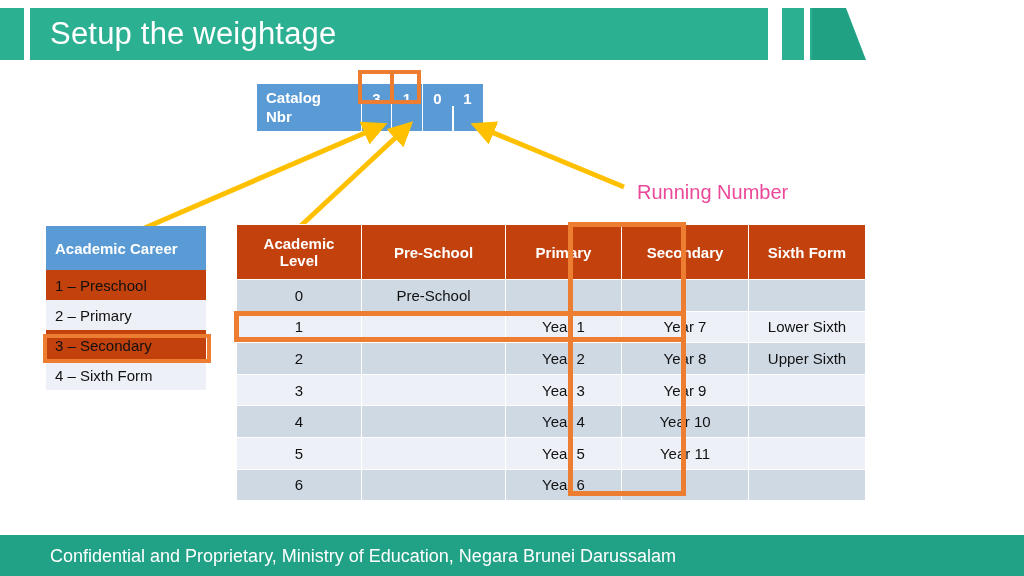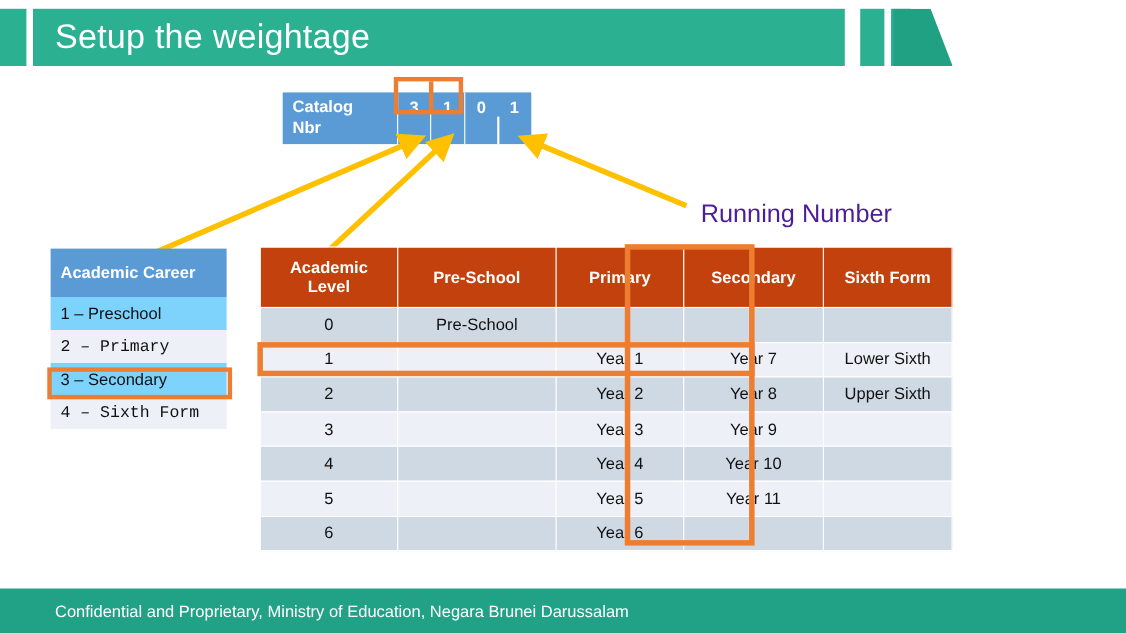--- a/index.html
+++ b/index.html
@@ -119,22 +119,22 @@
     position: absolute;
     left: 0; top: 0;
     width: 1024px; height: 576px;
     pointer-events: none;
   }
 
   
   #running-number-label {
     position: absolute;
     left: 637px; top: 181px;
-    font-size: 23px;
-    color: #4c1d95;
+    font-size: 20px;
+    color: #ec4899;
     white-space: nowrap;
   }
 
   
   #career-table {
     position: absolute;
     left: 46px; top: 226px;
     width: 160px;
   }
   #career-table .hdr {
@@ -150,22 +150,22 @@
   }
   #career-table .row {
     height: 30px;
     display: flex;
     align-items: center;
     padding-left: 9px;
     font-size: 15px;
     box-sizing: border-box;
     color: #111;
   }
-  #career-table .row.odd  { background: #7dd3fc; text-align: center; }
-  #career-table .row.even { background: #EDF1F7; font-family: Liberation Mono, monospace; }
+  #career-table .row.odd  { background: #c2410c; text-align: center; }
+  #career-table .row.even { background: #EDF1F7; }
   #career-hl {
     position: absolute;
     left: 43px; top: 334px;
     width: 168px; height: 29px;
     border: 4px solid #ED7D31;
     box-sizing: border-box;
   }
 
   
   #level-table {
@@ -220,21 +220,21 @@
     position: absolute;
     left: 0; top: 535px;
     width: 1024px; height: 41px;
     background: #21A186;
   }
   #footer-text {
     position: absolute;
     left: 50px; top: 50%;
     transform: translateY(-50%);
     color: #ffffff;
-    font-size: 15px;
+    font-size: 18px;
     white-space: nowrap;
   }
 </style>
 </head>
 <body>
 
 <div id="header-band">
   <div class="hdr-tab-small"></div>
   <div class="hdr-title-bar">
     <div id="slide-title">Setup the weightage</div>

